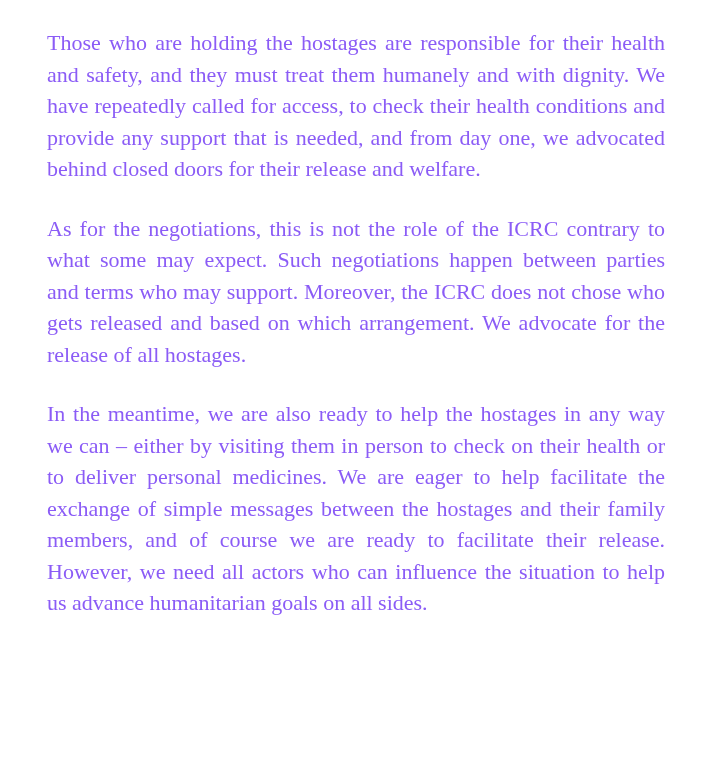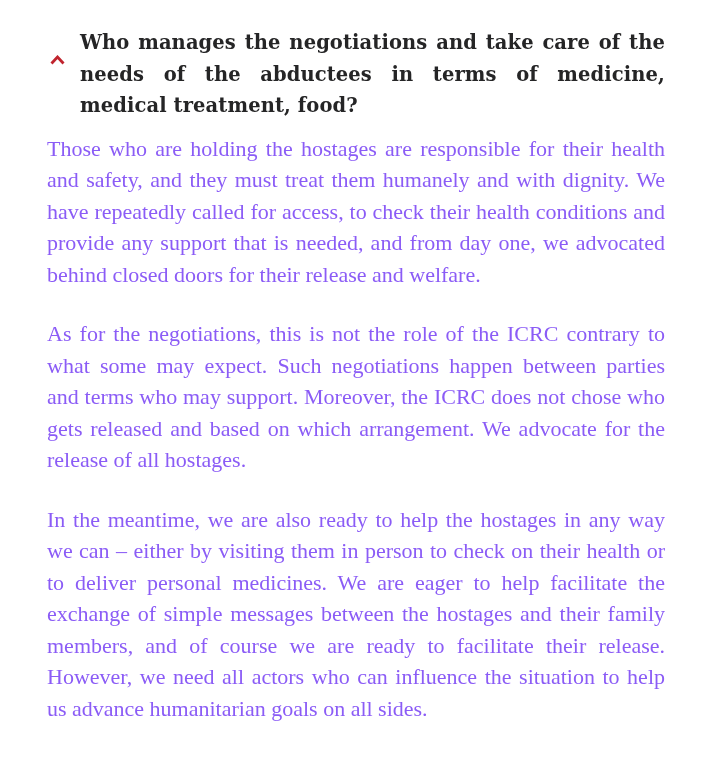--- a/index.html
+++ b/index.html
@@ -53,28 +53,20 @@
   .faq-answer p:last-child {
     margin-bottom: 4px;
   }
 </style>
 </head>
 <body>
 
 <main class="page">
   <section class="faq-item">
 
-    <header class="faq-question">
-      <span class="chevron">
-        <svg width="15" height="10" viewBox="0 0 15 10" aria-hidden="true">
-          <polyline points="1.5,8.5 7.5,2 13.5,8.5" fill="none" stroke-width="2.8" stroke-linejoin="miter" stroke="#c0242e"></polyline>
-        </svg>
-      </span>
-      <h2 class="question-text">Who manages the negotiations and take care of the needs of the abductees in terms of medicine, medical treatment, food?</h2>
-    </header>
 
     <div class="faq-answer">
       <p>Those who are holding the hostages are responsible for their health and safety, and they must treat them humanely and with dignity. We have repeatedly called for access, to check their health conditions and provide any support that is needed, and from day one, we advocated behind closed doors for their release and welfare.</p>
       <p>As for the negotiations, this is not the role of the ICRC contrary to what some may expect. Such negotiations happen between parties and terms who may support. Moreover, the ICRC does not chose who gets released and based on which arrangement. We advocate for the release of all hostages.</p>
       <p>In the meantime, we are also ready to help the hostages in any way we can – either by visiting them in person to check on their health or to deliver personal medicines. We are eager to help facilitate the exchange of simple messages between the hostages and their family members, and of course we are ready to facilitate their release. However, we need all actors who can influence the situation to help us advance humanitarian goals on all sides.</p>
     </div>
 
   </section>
 </main>
 

